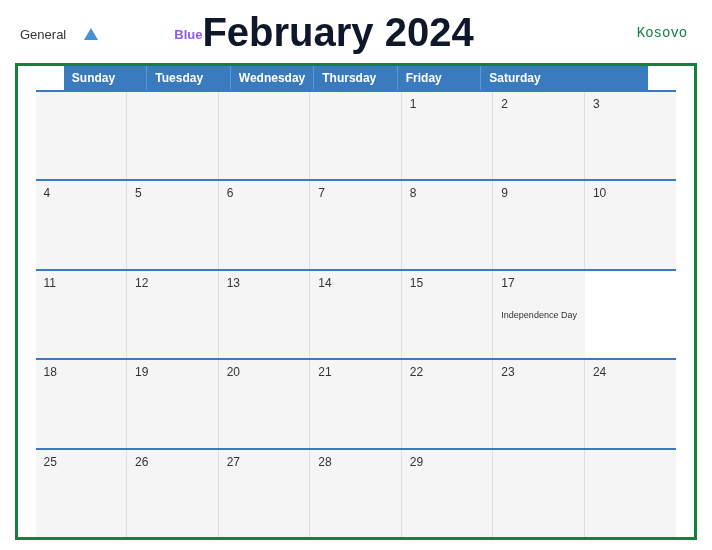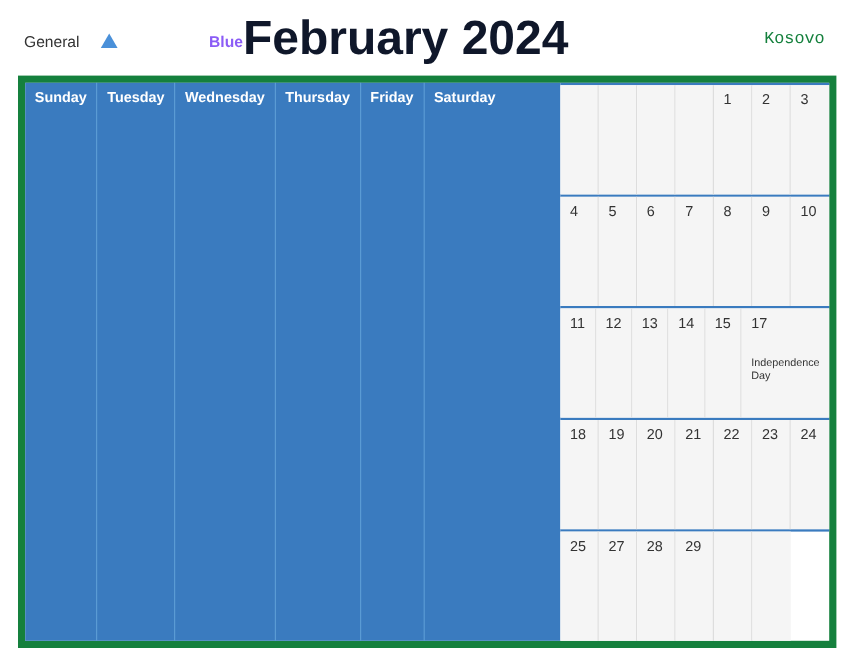--- a/index.html
+++ b/index.html
@@ -68,22 +68,23 @@
       font-size: 14px;
       color: #15803d;
       text-align: center;
       min-width: 60px;
       font-family: Liberation Mono, monospace;
     }
 
     .calendar-grid {
       flex: 1;
       display: flex;
-      flex-direction: row;
-      border: 6px solid #15803d;
+      flex-direction: column;
+      border: 3px solid #15803d;
+      align-items: center;
     }
 
     .day-headers {
       display: grid;
       grid-template-columns: repeat(7, 1fr);
       background: #3a7bbf;
     }
 
     .day-header {
       padding: 5px 8px;
@@ -247,20 +248,23 @@
           </div>
           <div class="day-cell">
             <span class="day-number">24</span>
           </div>
         </div>
         <div class="week-row">
           <div class="day-cell">
             <span class="day-number">25</span>
           </div>
           <div class="day-cell">
+            <span class="day-number">26</span>
+          </div>
+          <div class="day-cell">
             <span class="day-number">27</span>
           </div>
           <div class="day-cell">
             <span class="day-number">28</span>
           </div>
           <div class="day-cell">
             <span class="day-number">29</span>
           </div>
           <div class="day-cell empty"></div>
           <div class="day-cell empty"></div>

